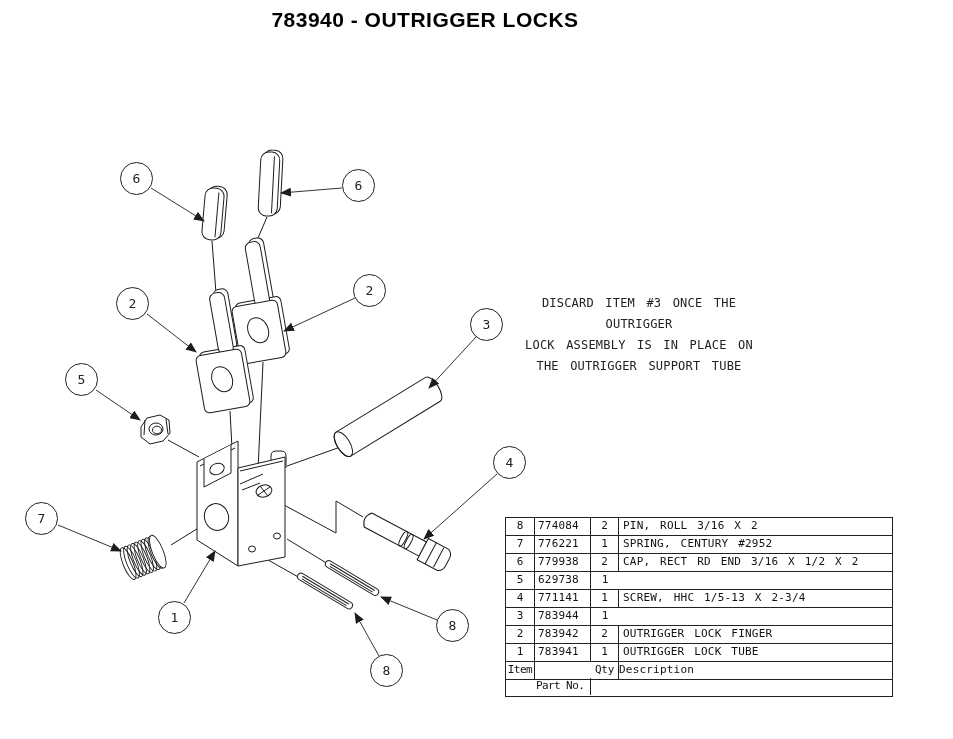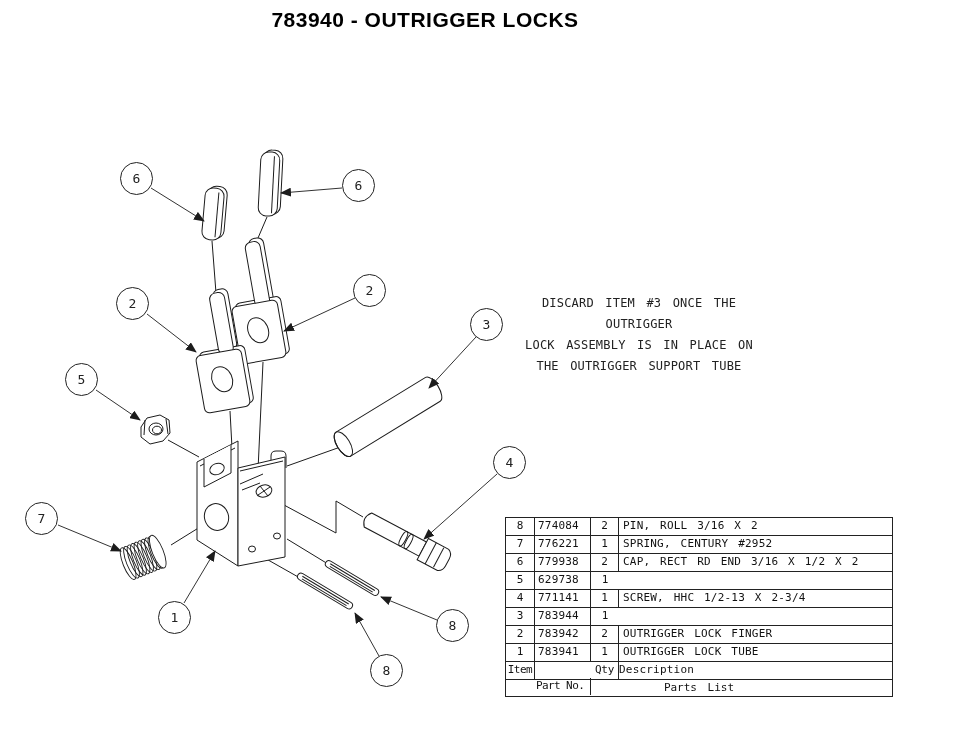--- a/index.html
+++ b/index.html
@@ -205,21 +205,21 @@
     </div>
     <div class="prow">
       <div class="c-item">5</div>
       <div class="c-part">629738</div>
       <div class="c-qty">1</div>
     </div>
     <div class="prow">
       <div class="c-item">4</div>
       <div class="c-part">771141</div>
       <div class="c-qty">1</div>
-      <div class="c-desc">SCREW, HHC 1/2-13 X 2-3/4</div>
+      <div class="c-desc">SCREW, HHC 1/5-13 X 2-3/4</div>
     </div>
     <div class="prow">
       <div class="c-item">3</div>
       <div class="c-part">783944</div>
       <div class="c-qty">1</div>
     </div>
     <div class="prow">
       <div class="c-item">2</div>
       <div class="c-part">783942</div>
       <div class="c-qty">2</div>
@@ -230,16 +230,15 @@
       <div class="c-part">783941</div>
       <div class="c-qty">1</div>
       <div class="c-desc">OUTRIGGER LOCK TUBE</div>
     </div>
     <div class="prow hdr">
       <div class="c-item">Item</div>
       <div class="c-part">Part No.</div>
       <div class="c-qty">Qty</div>
       <div class="c-desc">Description</div>
     </div>
-    <div class="pfoot">Parts List</div>
   </div>
 
 </div>
 
 </body></html>

